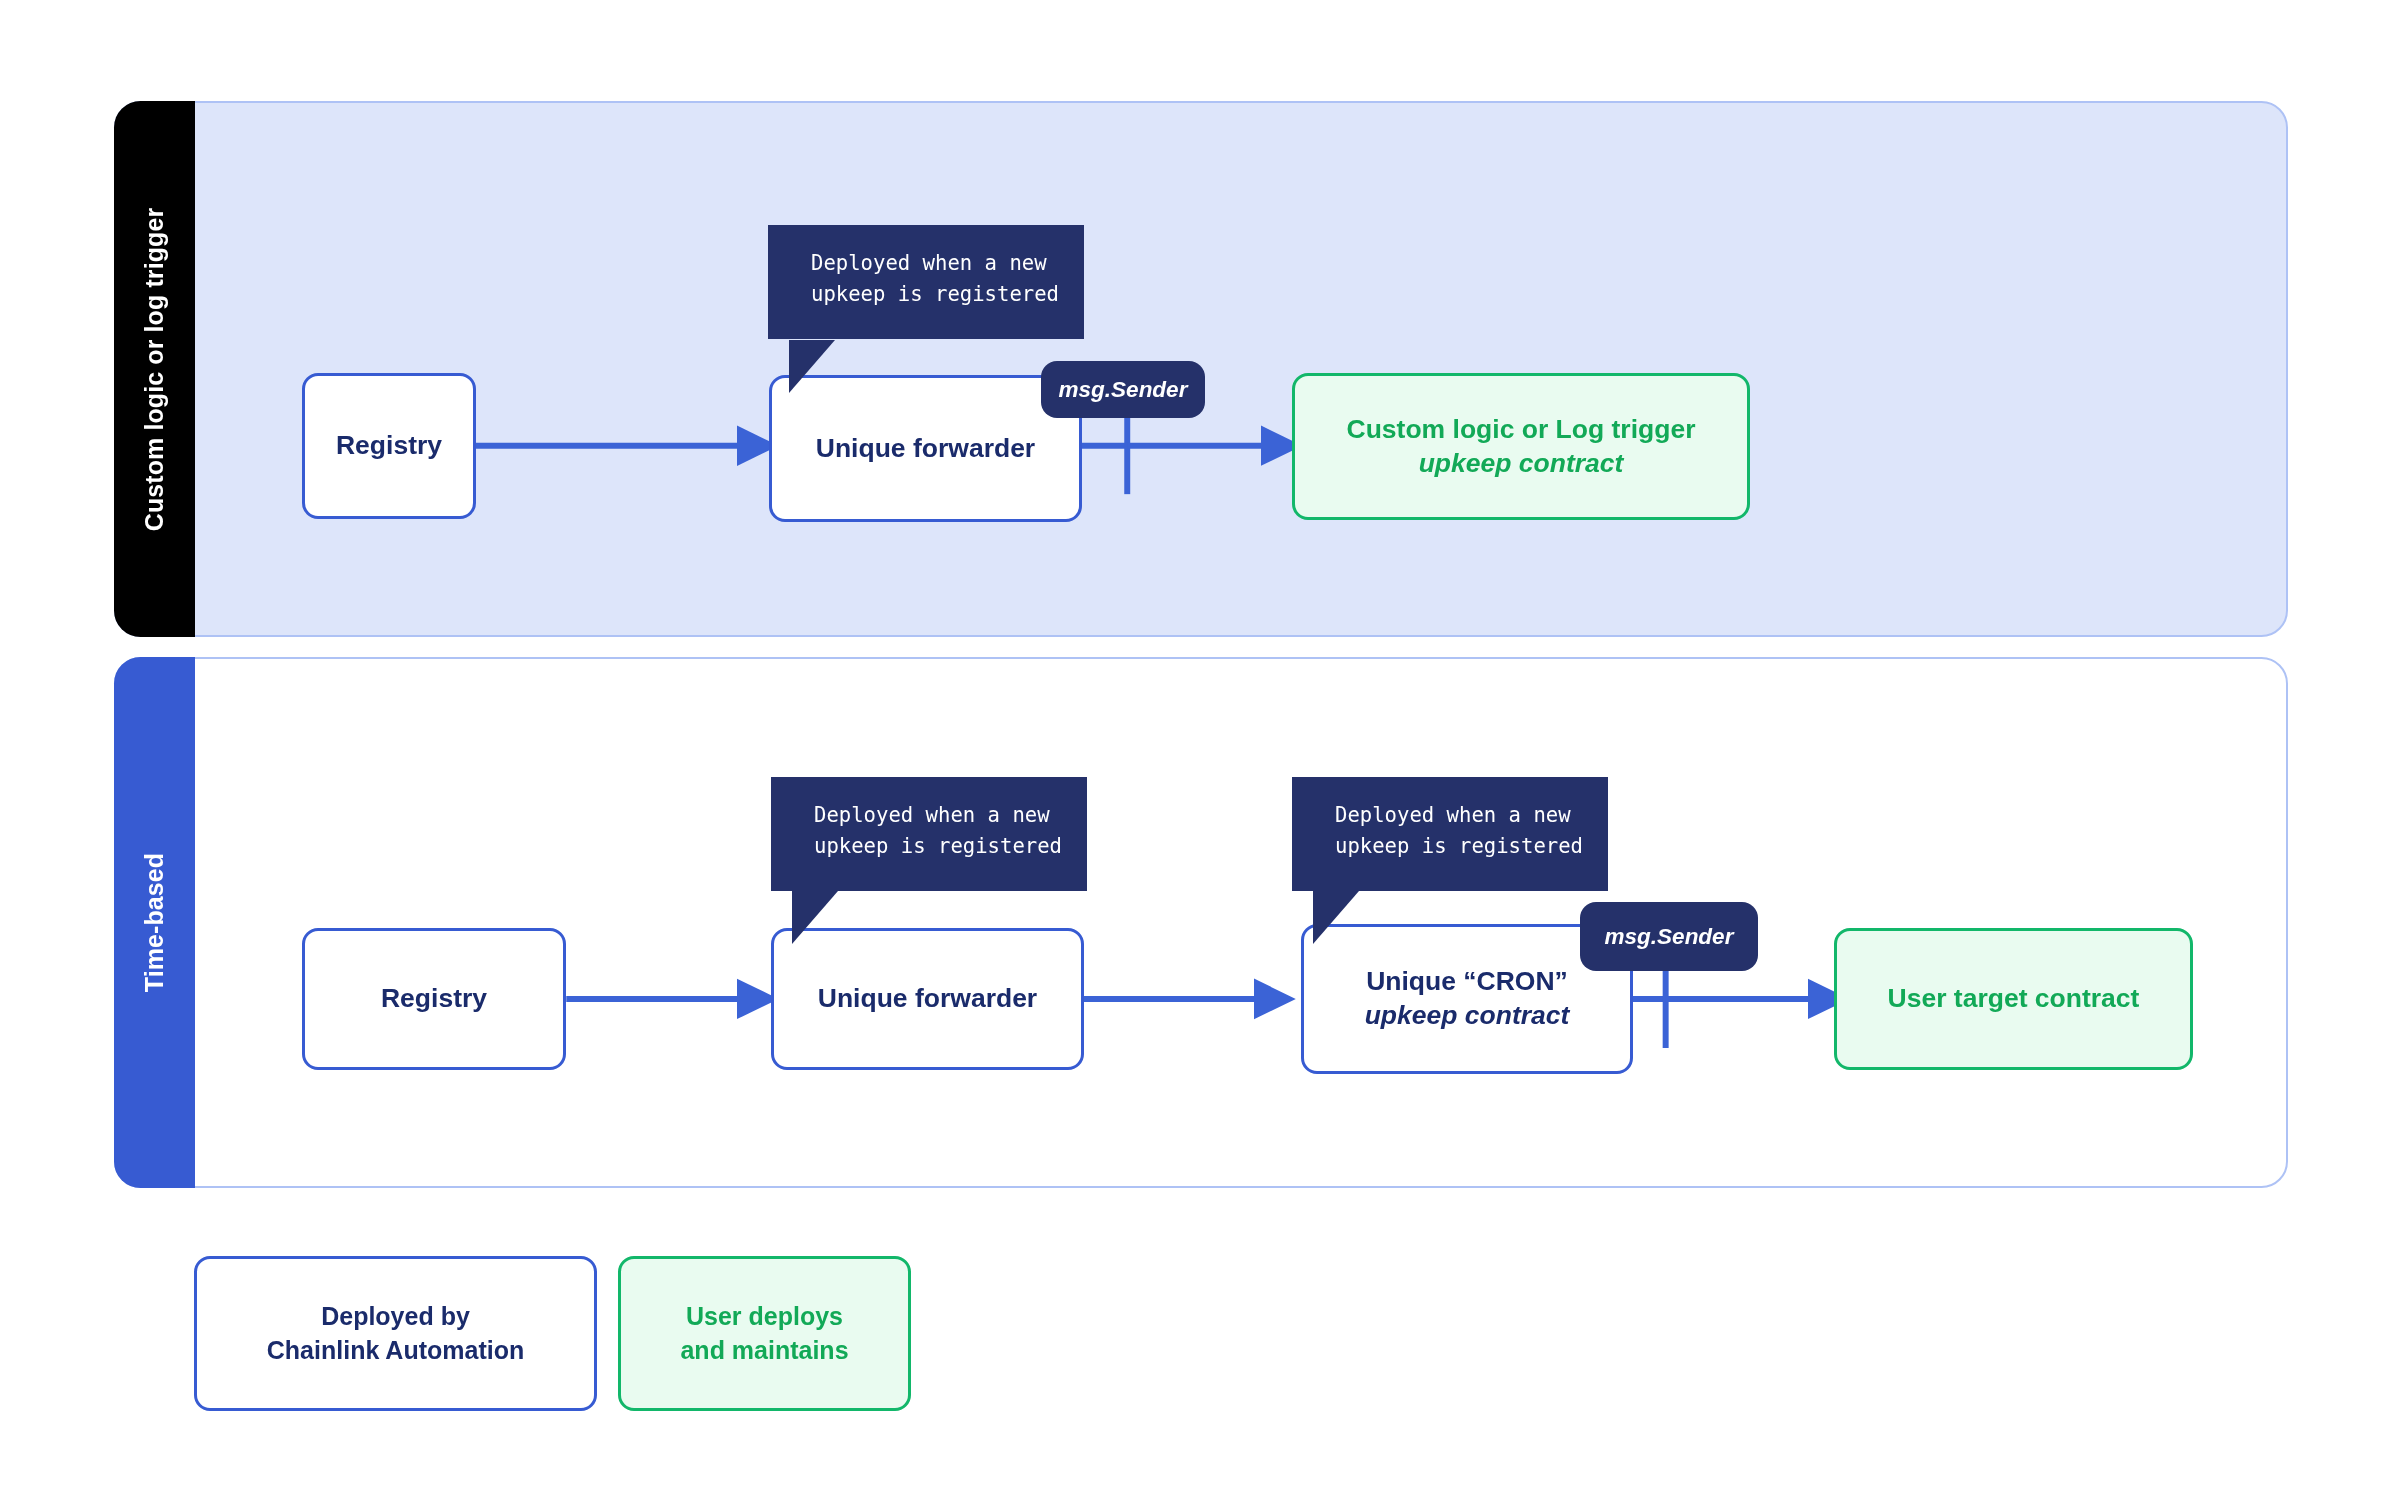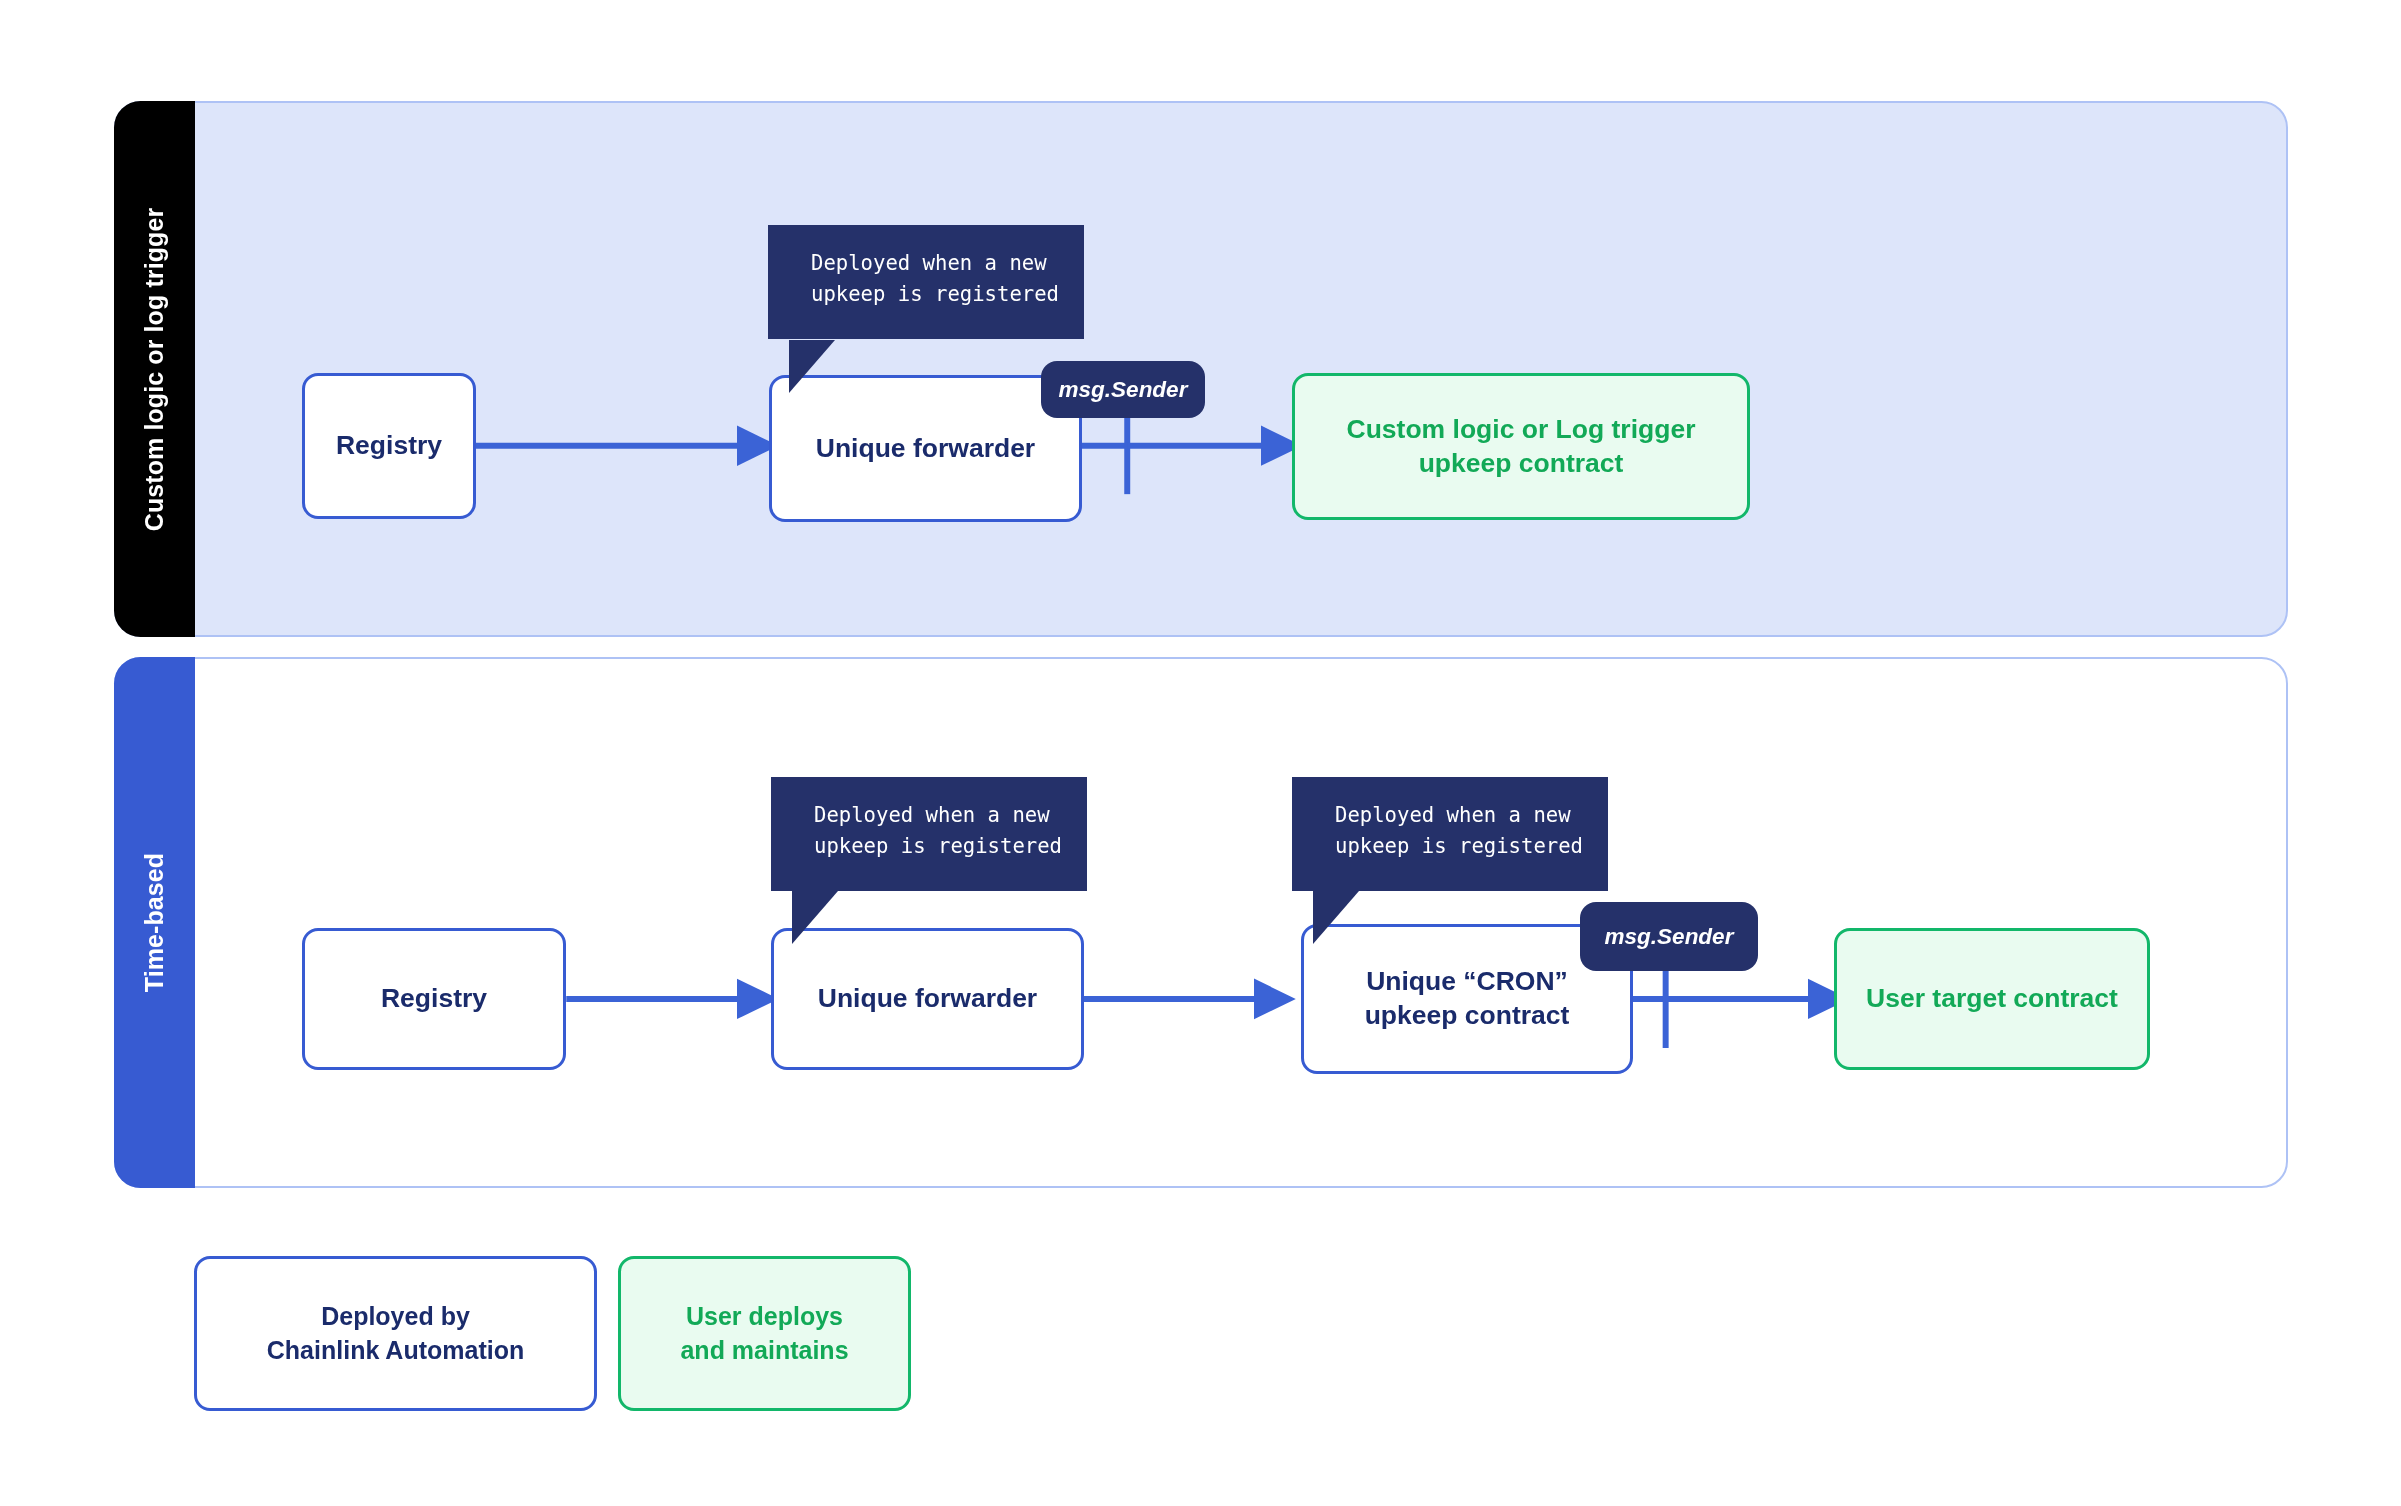--- a/index.html
+++ b/index.html
@@ -103,20 +103,21 @@
     background: #e9fbf0;
     border: 3.3px solid #12b76a;
     color: #12a957;
   }
   .node-line {
     font-weight: bold;
     font-size: 26.5px;
     white-space: nowrap;
   }
   .node-line.em {
+    font-style: italic;
   }
 
   
   .callout {
     position: absolute;
     box-sizing: border-box;
     background: #25316a;
     color: #ffffff;
     font-family: "DejaVu Sans Mono", "Liberation Mono", monospace;
     font-size: 20.6px;
@@ -250,21 +251,21 @@
 
   <div class="node blue" style="left:771px; top:928px; width:313px; height:142px;">
     <span class="node-line">Unique forwarder</span>
   </div>
 
   <div class="node blue" style="left:1289px; top:924px; width:332px; height:150px;margin-left:12px;">
     <span class="node-line">Unique “CRON”</span>
     <span class="node-line em">upkeep contract</span>
   </div>
 
-  <div class="node green" style="left:1834px; top:928px; width:316px; height:142px;">
+  <div class="node green" style="left:1834px; top:928px; width:359px; height:142px;">
     <span class="node-line">User target contract</span>
   </div>
 
   <div class="callout" style="left:771px; top:777px; width:316px; height:114px;">
     <span class="cl">Deployed when a new</span>
     <span class="cl">upkeep is registered</span>
   </div>
   <div class="callout-tail" style="left:792px; top:891px;
               border-left:0 solid transparent;
               border-right:46px solid transparent;

